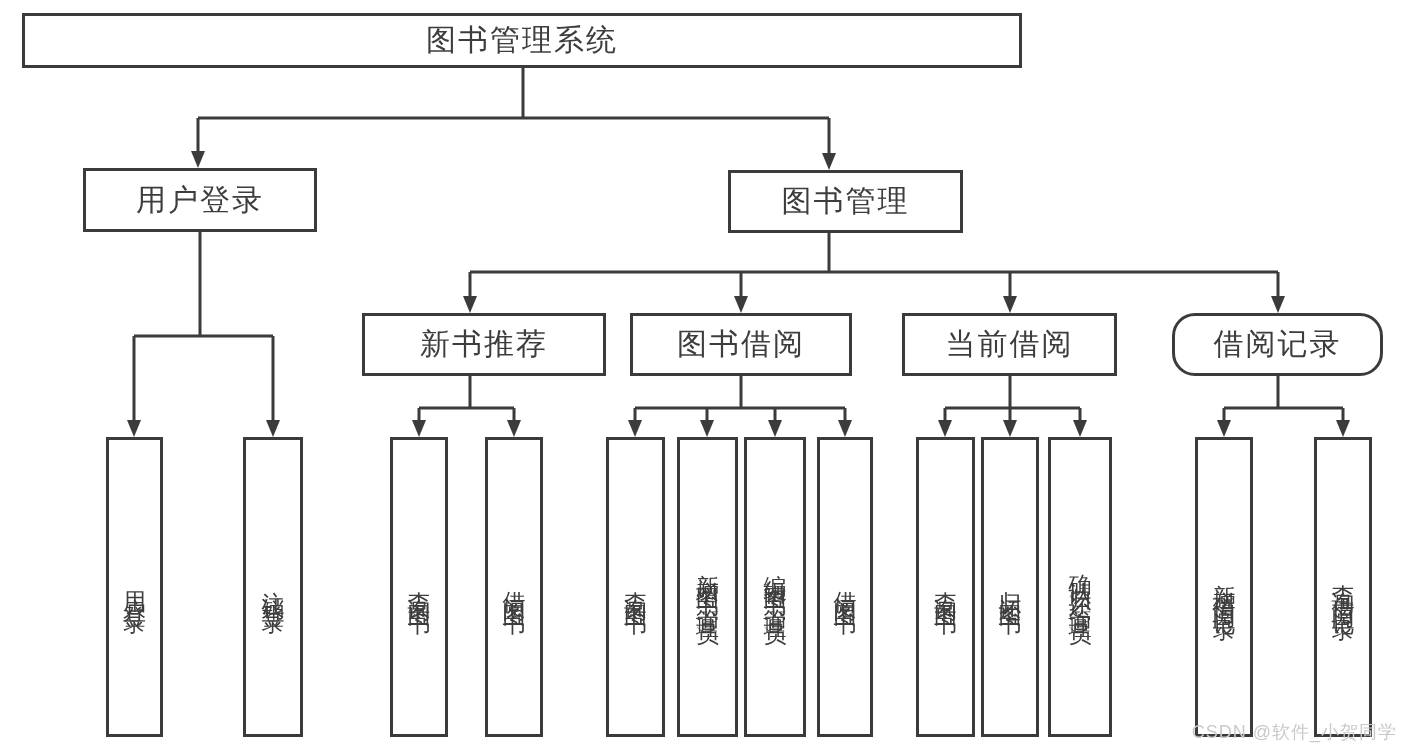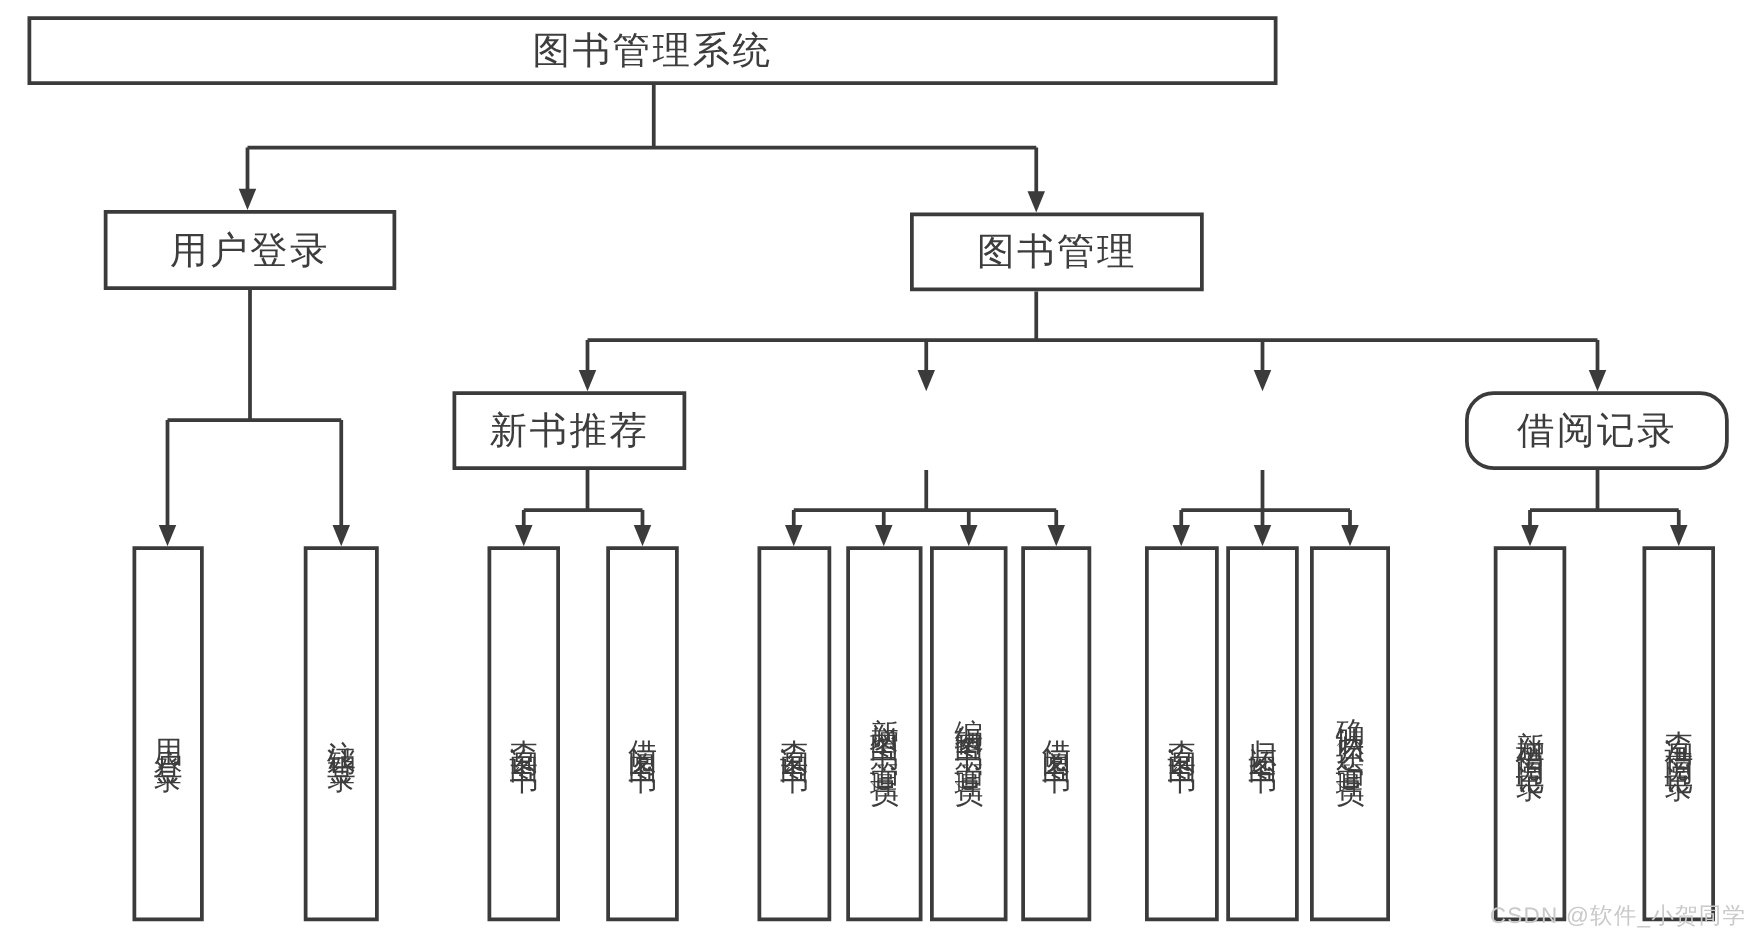--- a/index.html
+++ b/index.html
@@ -120,21 +120,23 @@
       <polygon points="1217,420 1231,420 1224,437"></polygon>
       <polygon points="1336,420 1350,420 1343,437"></polygon>
     </g>
   </svg>
 
   <div class="node" style="left:22px;top:13px;width:1000px;height:55px;">图书管理系统</div>
 
   <div class="node" style="left:83px;top:168px;width:234px;height:64px;">用户登录</div>
   <div class="node" style="left:712px;top:170px;width:235px;height:63px;margin-left:16px;">图书管理</div>
 
-  <div class="node" style="left:362px;top:313px;width:187px;height:63px;">新书推荐</div>
+  <div class="node" style="left:362px;top:313px;width:244px;height:63px;">新书推荐</div>
+  <div class="node" style="left:630px;top:313px;width:222px;height:63px;">图书借阅</div>
+  <div class="node" style="left:902px;top:313px;width:215px;height:63px;">当前借阅</div>
   <div class="node" style="left:1172px;top:313px;width:211px;height:63px;border-radius:23px;">借阅记录</div>
 
   <div class="leaf" style="left:106px;width:57px;">
     <span class="vtext">用户登录</span>
   </div>
   <div class="leaf" style="left:243px;width:60px;">
     <span class="vtext">注销登录</span>
   </div>
 
   <div class="leaf" style="left:390px;width:58px;">

